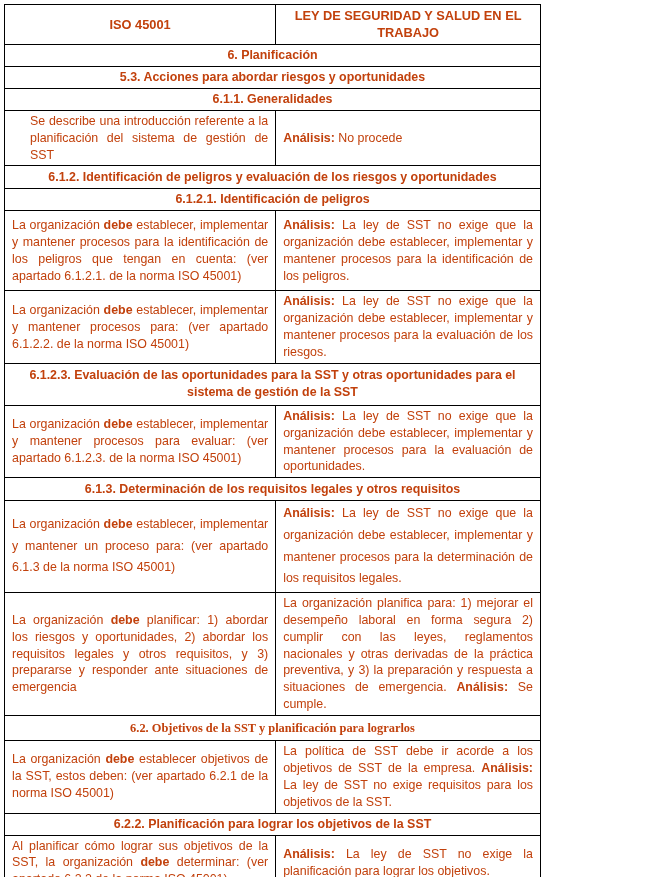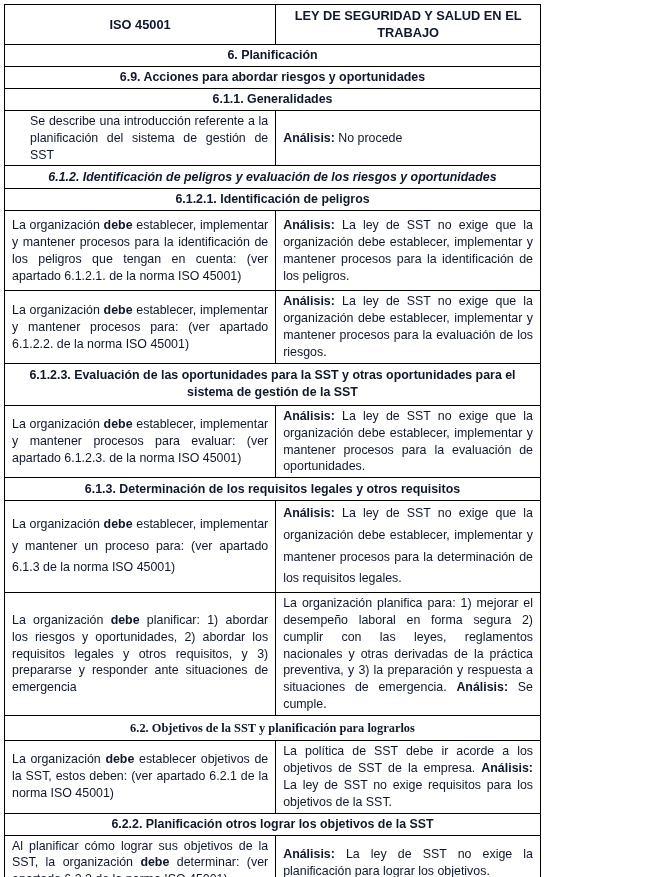--- a/index.html
+++ b/index.html
@@ -1,19 +1,19 @@
 <!DOCTYPE html>
 <html><head>
 <meta charset="utf-8">
 <style>
   html,body{margin:0;padding:0;background:#ffffff;}
   .page{
     width:546px;height:877px;box-sizing:border-box;
     padding:4px 5px 4px 4px;background:#ffffff;overflow:hidden;
-    font-family:"Liberation Sans", sans-serif;color:#0f172a;
+    font-family:"Liberation Sans", sans-serif;color:#c2410c;
   }
   table.cmp{width:100%;border-collapse:collapse;table-layout:fixed;}
   col.c-left{width:50.6%;}
   col.c-right{width:49.4%;}
   td{
     border:1.6px solid #000000;
     padding:2px 7px;
     font-size:12.4px;
     line-height:1.36;
     vertical-align:middle;
@@ -37,31 +37,31 @@
     </colgroup>
     <tbody>
         <tr>
           <td class="head" style="height: 30px;"><span class="b">ISO 45001</span></td>
           <td class="head"><span class="b">LEY DE SEGURIDAD Y SALUD EN EL TRABAJO</span></td>
         </tr>
         <tr>
           <td colspan="2" class="section" style="height: 22px;">6. Planificación</td>
         </tr>
         <tr>
-          <td colspan="2" class="section" style="height: 22px;">6.9. Acciones para abordar riesgos y oportunidades</td>
+          <td colspan="2" class="section" style="height: 22px;">5.3. Acciones para abordar riesgos y oportunidades</td>
         </tr>
         <tr>
           <td colspan="2" class="section" style="height: 22px;">6.1.1. Generalidades</td>
         </tr>
         <tr>
           <td class="body" style="height: 43px; padding-left: 25px;"><span>Se describe una introducción referente a la planificación del sistema de gestión de SST</span></td>
           <td class="body"><span class="b">Análisis:</span><span> No procede</span></td>
         </tr>
         <tr>
-          <td colspan="2" class="section" style="height: 23px; font-style: italic;">6.1.2. Identificación de peligros y evaluación de los riesgos y oportunidades</td>
+          <td colspan="2" class="section" style="height: 23px;">6.1.2. Identificación de peligros y evaluación de los riesgos y oportunidades</td>
         </tr>
         <tr>
           <td colspan="2" class="section" style="height: 22px;">6.1.2.1. Identificación de peligros</td>
         </tr>
         <tr>
           <td class="body" style="height: 80px;"><span>La organización </span><span class="b">debe</span><span> establecer, implementar y mantener procesos para la identificación de los peligros que tengan en cuenta: (ver apartado 6.1.2.1. de la norma ISO 45001)</span></td>
           <td class="body"><span class="b">Análisis:</span><span> La ley de SST no exige que la organización debe establecer, implementar y mantener procesos para la identificación de los peligros.</span></td>
         </tr>
         <tr>
           <td class="body" style="height: 63px;"><span>La organización </span><span class="b">debe</span><span> establecer, implementar y mantener procesos para: (ver apartado 6.1.2.2. de la norma ISO 45001)</span></td>
@@ -86,21 +86,21 @@
           <td class="body"><span>La organización planifica para: 1) mejorar el desempeño laboral en forma segura 2) cumplir con las leyes, reglamentos nacionales y otras derivadas de la práctica preventiva, y 3) la preparación y respuesta a situaciones de emergencia. </span><span class="b">Análisis:</span><span> Se cumple.</span></td>
         </tr>
         <tr>
           <td colspan="2" class="section" style="height: 25px; font-family: Liberation Serif, serif;">6.2. Objetivos de la SST y planificación para lograrlos</td>
         </tr>
         <tr>
           <td class="body" style="height: 62px;"><span>La organización </span><span class="b">debe</span><span> establecer objetivos de la SST, estos deben: (ver apartado 6.2.1 de la norma ISO 45001)</span></td>
           <td class="body"><span>La política de SST debe ir acorde a los objetivos de SST de la empresa. </span><span class="b">Análisis:</span><span> La ley de SST no exige requisitos para los objetivos de la SST.</span></td>
         </tr>
         <tr>
-          <td colspan="2" class="section" style="height: 22px;">6.2.2. Planificación otros lograr los objetivos de la SST</td>
+          <td colspan="2" class="section" style="height: 22px;">6.2.2. Planificación para lograr los objetivos de la SST</td>
         </tr>
         <tr>
           <td class="body" style="height: 51px;"><span>Al planificar cómo lograr sus objetivos de la SST, la organización </span><span class="b">debe</span><span> determinar: (ver apartado 6.2.2 de la norma ISO 45001)</span></td>
           <td class="body"><span class="b">Análisis:</span><span> La ley de SST no exige la planificación para lograr los objetivos.</span></td>
         </tr>
       </tbody>
   </table>
 </div>
 
 </body></html>

